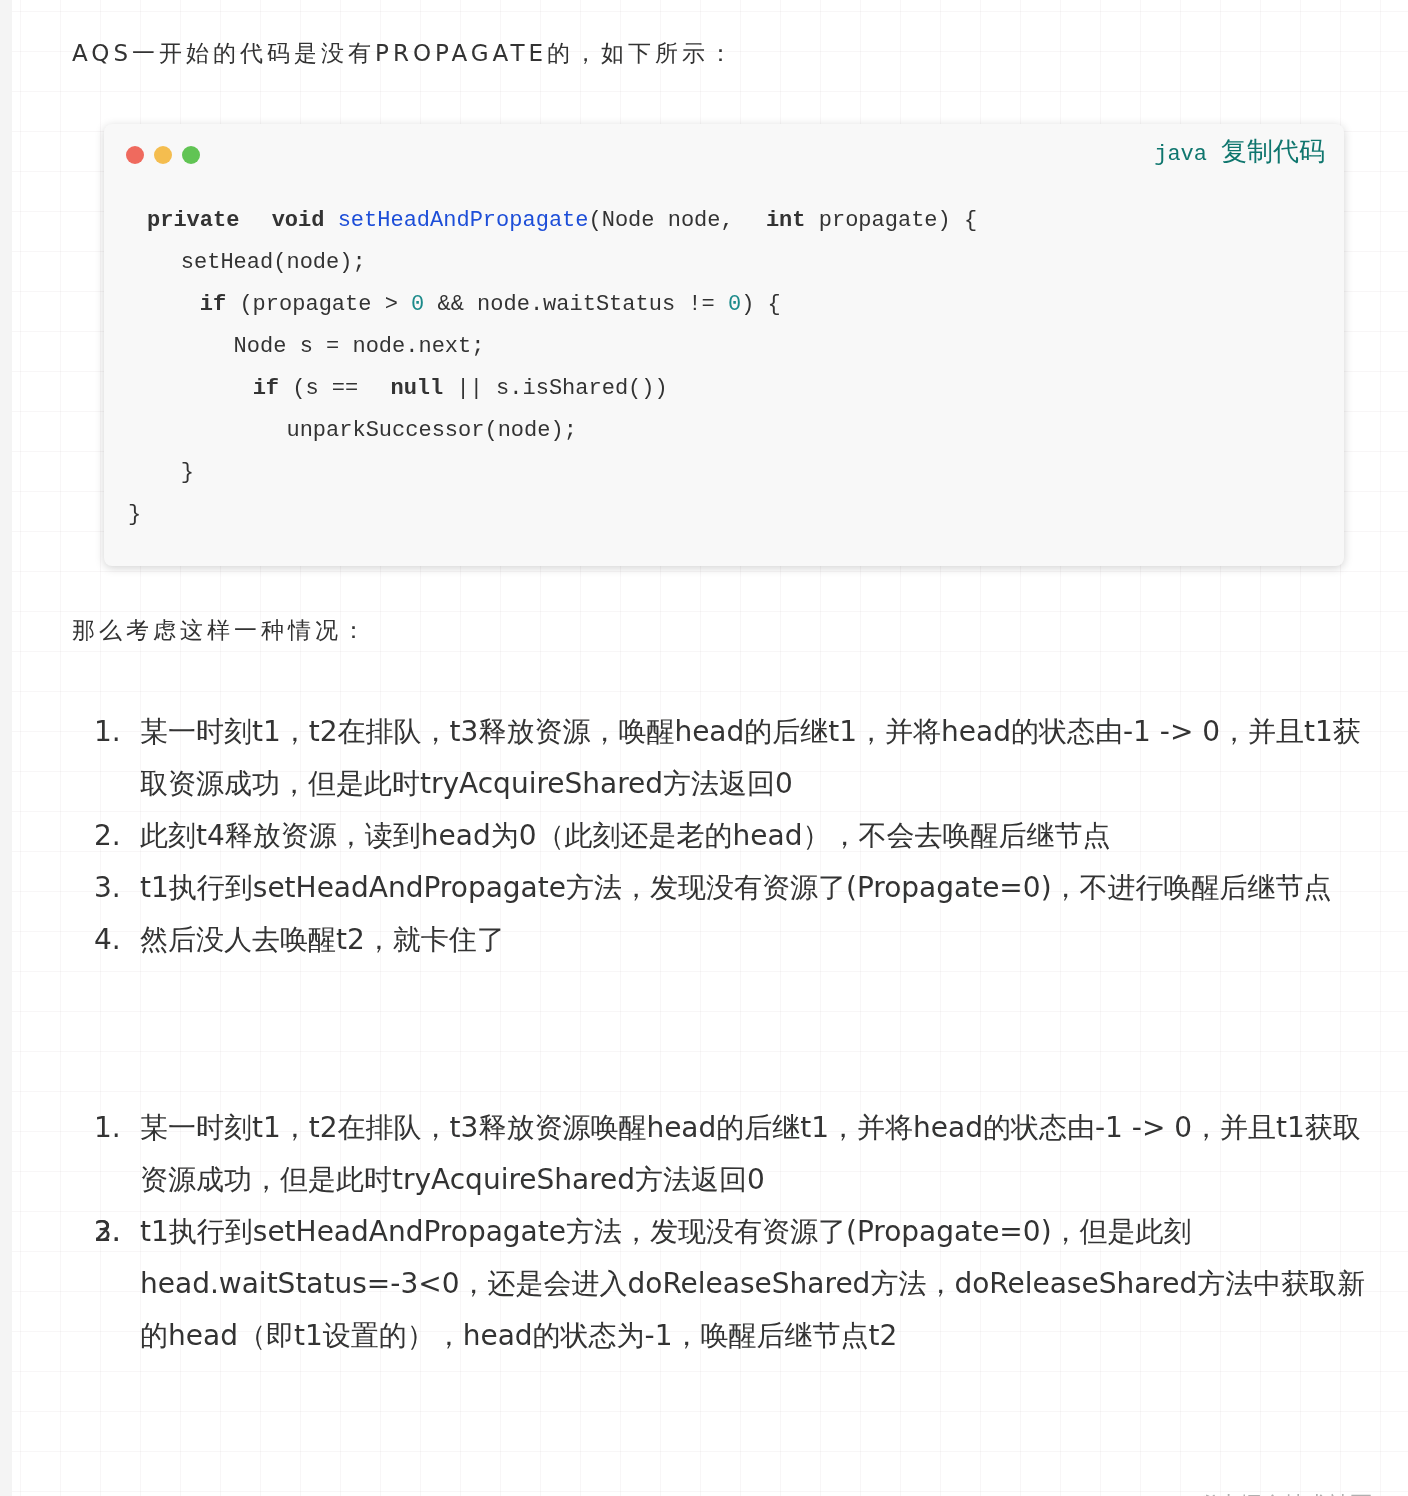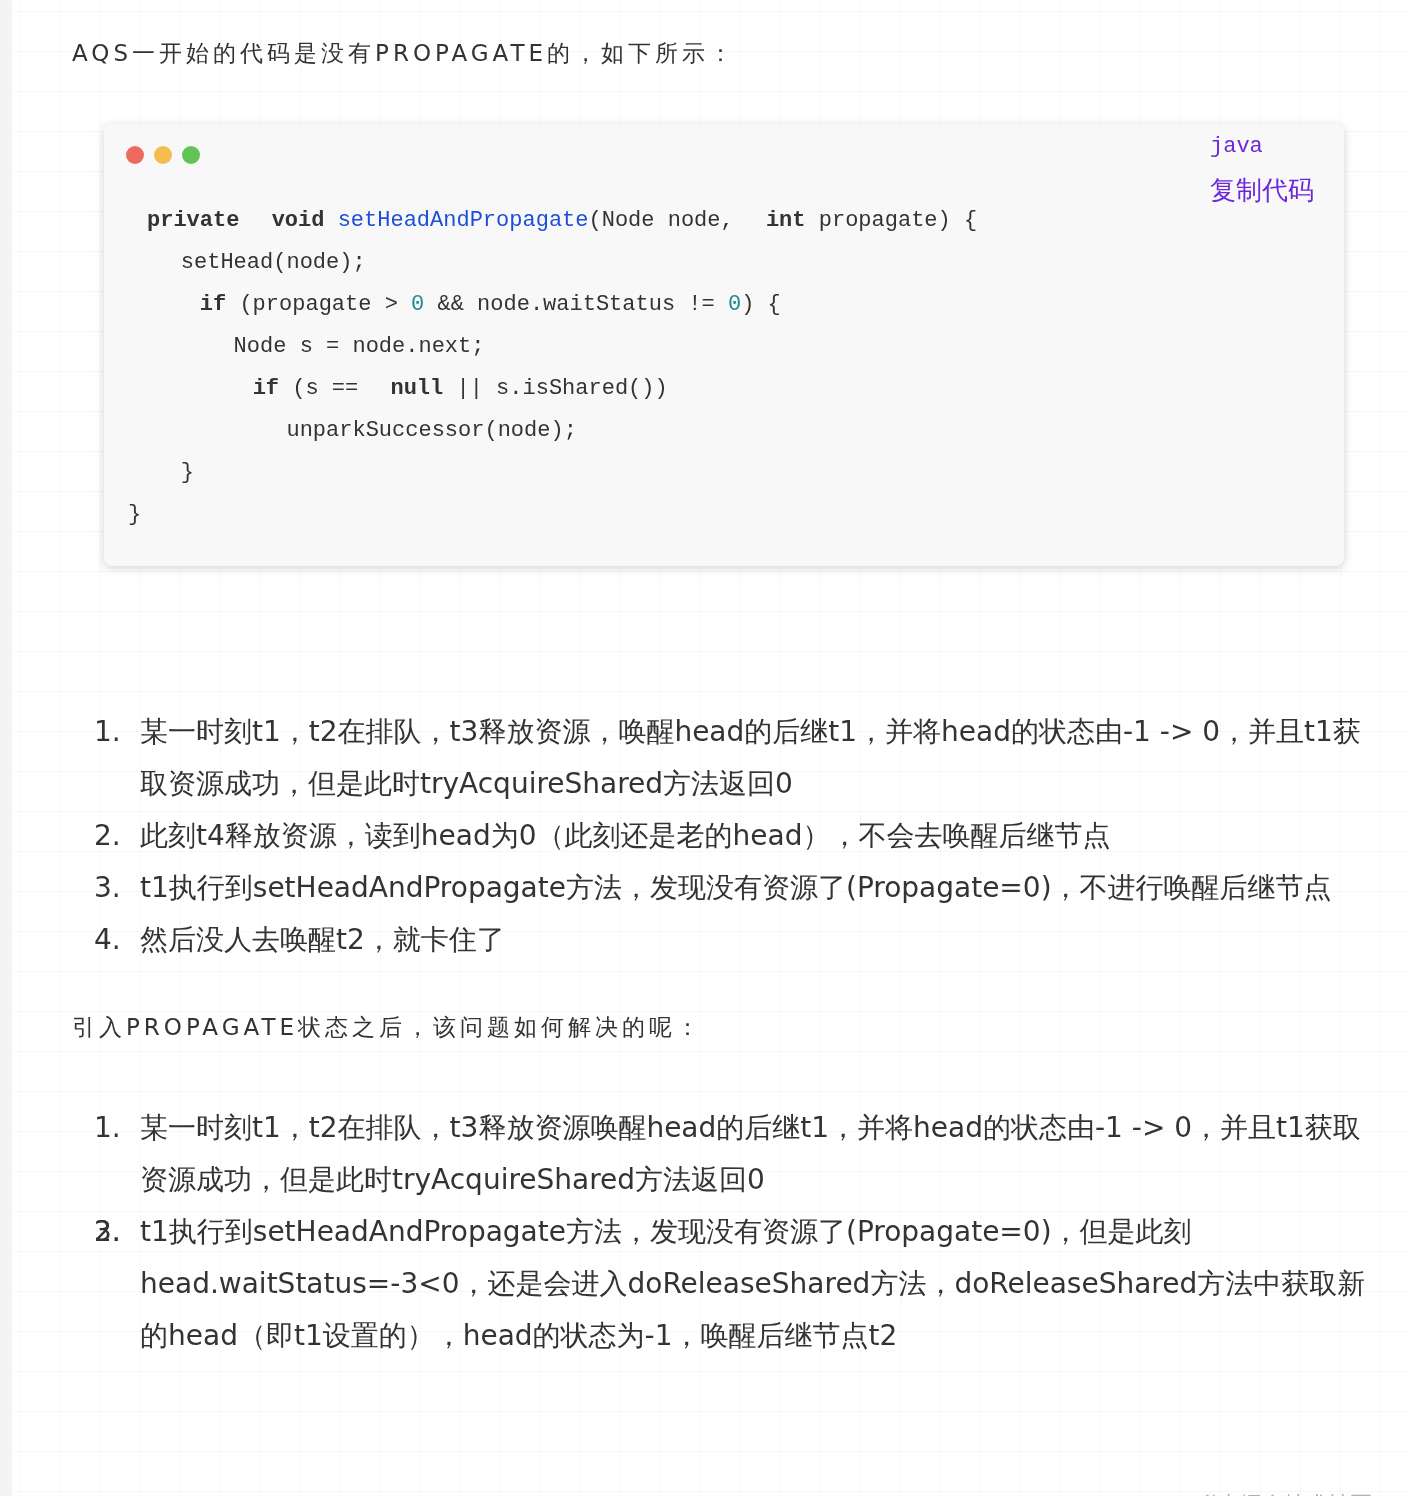--- a/index.html
+++ b/index.html
@@ -58,27 +58,26 @@
       display: flex;
       gap: 10px;
     }
     .dot {
       width: 18px;
       height: 18px;
       border-radius: 50%;
     }
     .code-meta {
       position: absolute;
-      right: 30px;
+      right: 19px;
       top: 10px;
       display: flex;
       gap: 14px;
       align-items: baseline;
-      color: #6d28d9;
-      flex-direction: column;
+      color: #0f766e;
     }
     .lang-label {
       font-family: "Liberation Mono", "DejaVu Sans Mono", monospace;
       font-size: 22px;
     }
     .copy-button {
       font-size: 26px;
       cursor: pointer;
     }
     .code {
@@ -147,29 +146,29 @@
 <pre class="code"><span class="kw">private</span> <span class="kw">void</span> <span class="fn">setHeadAndPropagate</span><span>(Node node, </span><span class="kw">int</span><span> propagate) {</span>
 <span>    setHead(node);</span>
 <span>    </span><span class="kw">if</span><span> (propagate &gt; </span><span class="num">0</span><span> &amp;&amp; node.waitStatus != </span><span class="num">0</span><span>) {</span>
 <span>        Node s = node.next;</span>
 <span>        </span><span class="kw">if</span><span> (s == </span><span class="kw">null</span><span> || s.isShared())</span>
 <span>            unparkSuccessor(node);</span>
 <span>    }</span>
 <span>}</span></pre>
   </div>
 
+  <p class="para p2">那么考虑这样一种情况：</p>
 
   <ol class="list list1">
     <li><span class="num-label">1.</span><span>某一时刻t1，t2在排队，t3释放资源，唤醒head的后继t1，并将head的状态由-1 -&gt; 0，并且t1获取资源成功，但是此时tryAcquireShared方法返回0</span></li>
     <li><span class="num-label">2.</span><span>此刻t4释放资源，读到head为0（此刻还是老的head），不会去唤醒后继节点</span></li>
     <li><span class="num-label">3.</span><span>t1执行到setHeadAndPropagate方法，发现没有资源了(Propagate=0)，不进行唤醒后继节点</span></li>
     <li><span class="num-label">4.</span><span>然后没人去唤醒t2，就卡住了</span></li>
   </ol>
 
-  <p class="para p3">引入PROPAGATE状态之后，该问题如何解决的呢：</p>
 
   <ol class="list list2">
     <li><span class="num-label">1.</span><span>某一时刻t1，t2在排队，t3释放资源唤醒head的后继t1，并将head的状态由-1 -&gt; 0，并且t1获取资源成功，但是此时tryAcquireShared方法返回0</span></li>
     <li><span class="num-label">2.</span></li>
     <li><span class="num-label">3.</span><span>t1执行到setHeadAndPropagate方法，发现没有资源了(Propagate=0)，但是此刻head.waitStatus=-3&lt;0，还是会进入doReleaseShared方法，doReleaseShared方法中获取新的head（即t1设置的），head的状态为-1，唤醒后继节点t2</span></li>
   </ol>
 
   <div class="watermark">@稀土掘金技术社区</div>
 </div>
 

